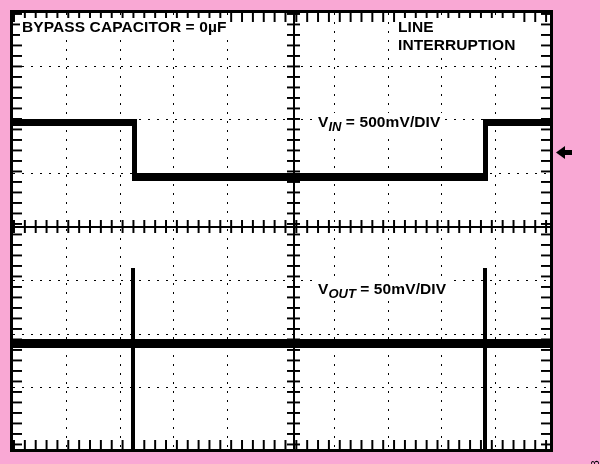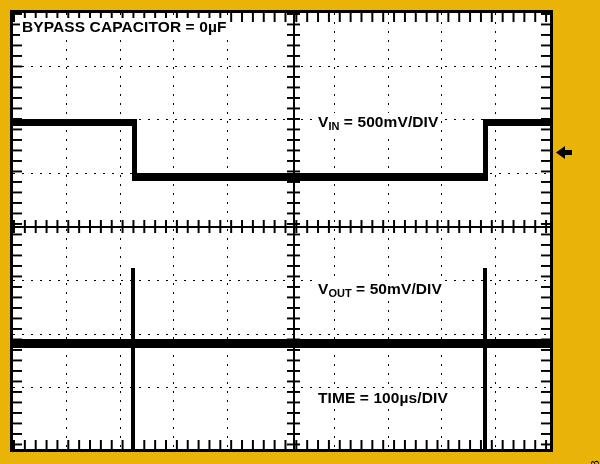--- a/index.html
+++ b/index.html
@@ -1,19 +1,19 @@
 <!DOCTYPE html>
 <html><head>
 <meta charset="utf-8">
 <style>
   html,body{margin:0;padding:0;background:#ffffff;}
   body{width:600px;height:464px;position:relative;overflow:hidden;
        font-family:"Liberation Sans",sans-serif;color:#000;}
 
-  #stage{position:absolute;left:0;top:0;width:600px;height:464px;background:#eab308;}
+  #stage{position:absolute;left:0;top:0;width:600px;height:464px;background:#f9a8d4;}
 
   
   #scope{position:absolute;left:10px;top:10px;width:543px;height:442px;
          box-sizing:border-box;border:3px solid #000;background:#fff;}
   #plot{position:absolute;left:0;top:0;right:0;bottom:0;overflow:hidden;}
 
   
   .vgrid{position:absolute;top:0;bottom:0;width:1px;
          background-image:linear-gradient(to bottom,#000 2px,rgba(0,0,0,0) 2px);
          background-size:1px 9px;}
@@ -47,21 +47,21 @@
           background-size:9px 10.5px;}
 
   
   .trace-h{position:absolute;background:#000;}
   .trace-v{position:absolute;background:#000;}
 
   
   .anno{position:absolute;font-weight:bold;font-size:15.5px;line-height:1.18;
         letter-spacing:.1px;white-space:nowrap;color:#000;background:#fff;
         padding:0 2px;}
-  .anno sub{font-size:11px;font-weight:bold;vertical-align:-0.28em;letter-spacing:0;}
+  .anno sub{font-size:13px;font-weight:bold;vertical-align:-0.28em;letter-spacing:0;font-style:italic;}
 
   
   #chmarker{position:absolute;left:556px;top:144px;width:18px;height:17px;}
 
   
   #figid{position:absolute;right:-1px;bottom:4px;
          font-size:11px;letter-spacing:.4px;color:#000;
          transform:rotate(-90deg);transform-origin:100% 100%;
          white-space:nowrap;}
 </style>
@@ -107,30 +107,33 @@
 
       <div class="trace-h" style="left:0px;top:326px;width:543px;height:9px;"></div>
       <div class="trace-v" style="left:118px;top:255px;width:4px;height:187px;"></div>
       <div class="trace-v" style="left:470px;top:255px;width:4px;height:187px;"></div>
 
     </div>
   </div>
 
   <div class="anno" style="left:20px;top:18px;">BYPASS CAPACITOR = 0µF</div>
 
+  <div class="anno" style="left:396px;top:18px;text-align:left;">
+    <span>LINE</span><br>
+    <span>INTERRUPTION</span>
+  </div>
 
   <div class="anno" style="left:316px;top:113px;">
     <span>V</span><sub>IN</sub><span> = 500mV/DIV</span>
   </div>
 
   <div class="anno" style="left:316px;top:280px;">
     <span>V</span><sub>OUT</sub><span> = 50mV/DIV</span>
   </div>
 
-  <div class="anno" style="left:316px;top:389px;">TIME = 100µs/DIV</div>
 
   <div id="chmarker">
     <svg width="18" height="17" viewBox="0 0 18 17" aria-hidden="true">
       <polygon points="0,8.5 9,2 9,15" fill="#000"></polygon>
       <rect x="9" y="6" width="7" height="5" fill="#000"></rect>
     </svg>
   </div>
 
   <div id="figid">04500-033</div>
 

